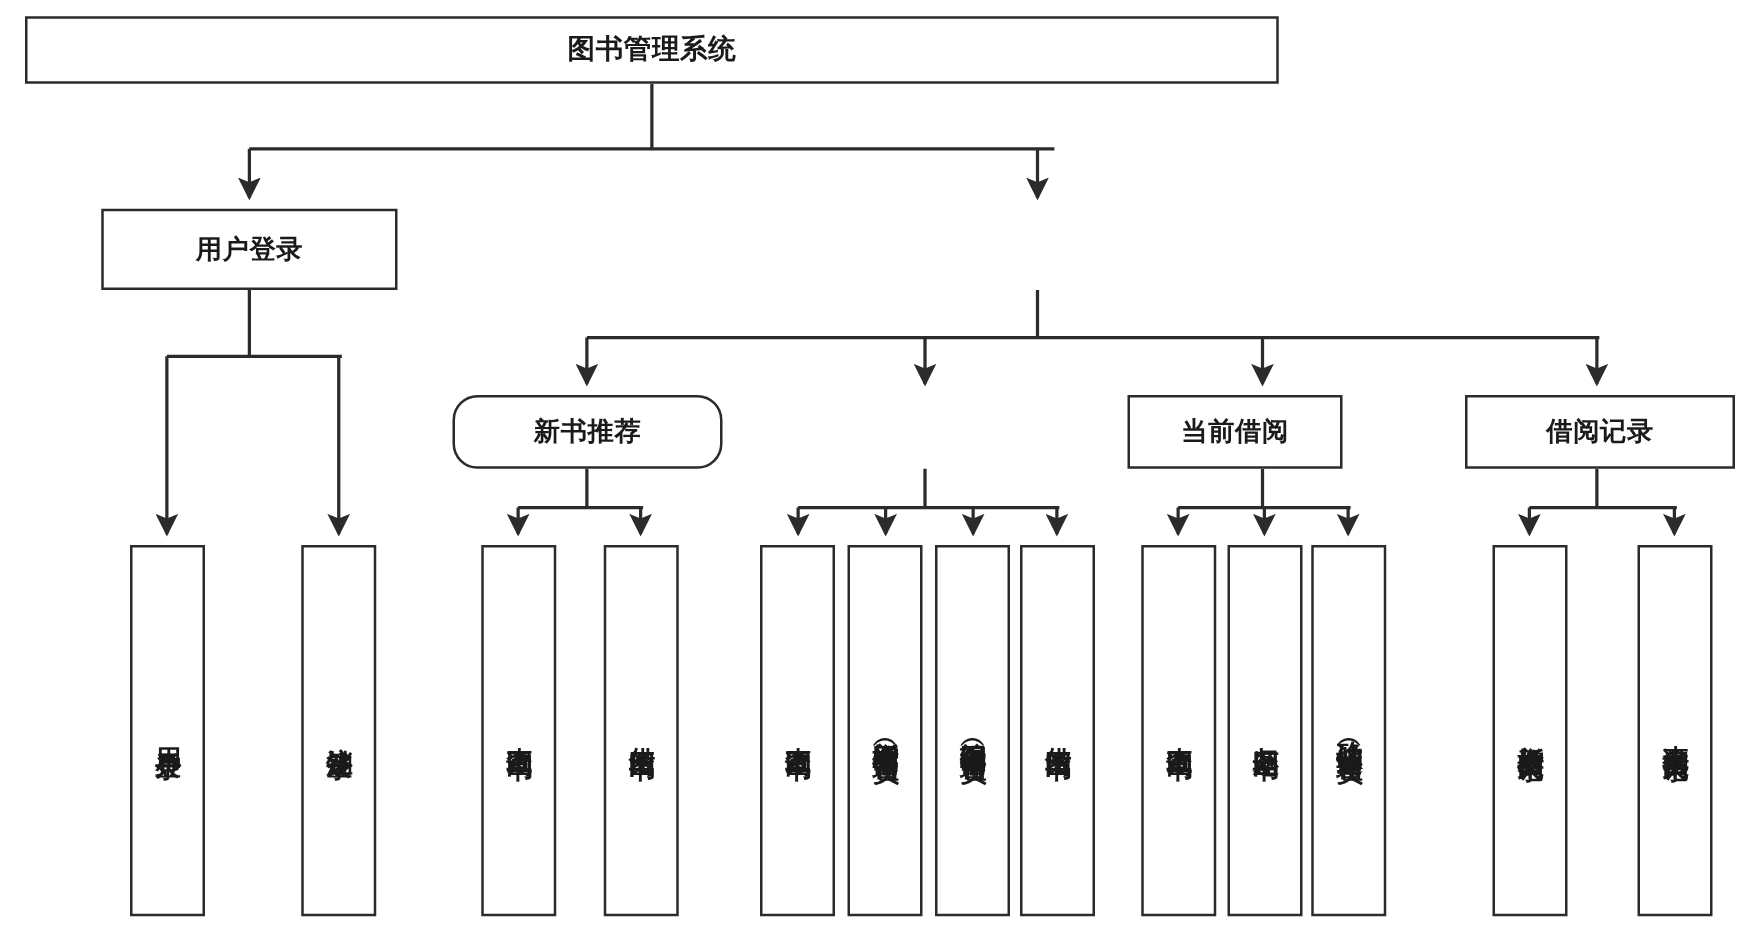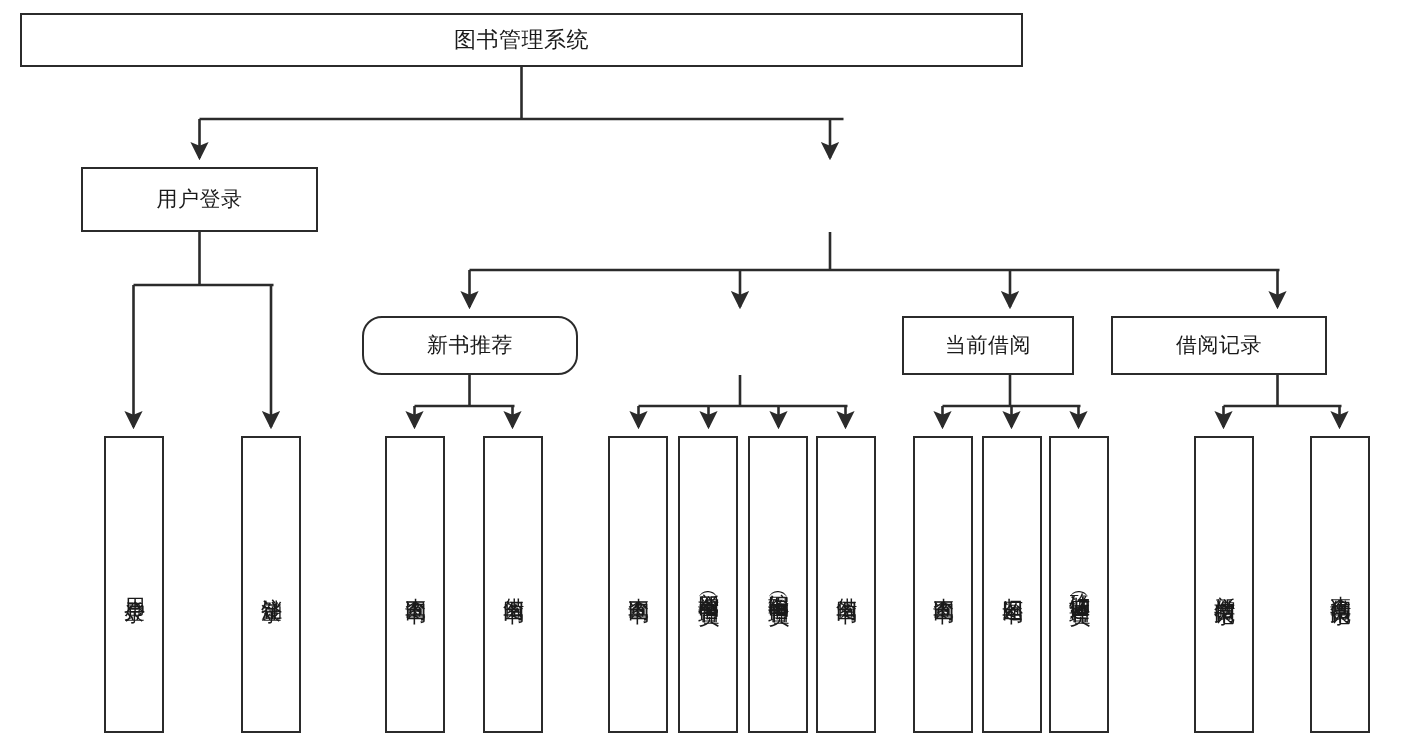--- a/index.html
+++ b/index.html
@@ -33,20 +33,21 @@
     display: flex;
     align-items: center;
     justify-content: center;
     color: #1a1a1a;
   }
   .node .label {
     display: block;
     text-align: right;
     line-height: 1.18;
     letter-spacing: 0.5px;
+    font-weight: bold;
   }
   
   .node.h .label {
     font-size: 21px;
     writing-mode: horizontal-tb;
   }
   .node.root .label { font-size: 22px; }
   
   .node.v {
     align-items: center;
@@ -138,21 +139,21 @@
 
   <div class="node h" style="left:362px; top:316px; width:216px; height:59px;border-radius:20px;">
     <span class="label">新书推荐</span>
   </div>
 
 
   <div class="node h" style="left:902px; top:316px; width:172px; height:59px;">
     <span class="label">当前借阅</span>
   </div>
 
-  <div class="node h" style="left:1111px; top:316px; width:216px; height:59px;">
+  <div class="node h" style="left:1172px; top:316px; width:216px; height:59px;">
     <span class="label">借阅记录</span>
   </div>
 
   <div class="node v" style="left:104px; top:436px; width:60px; height:297px;">
     <span class="label">用户登录</span>
   </div>
 
   <div class="node v" style="left:241px; top:436px; width:60px; height:297px;">
     <span class="label">注销登录</span>
   </div>

